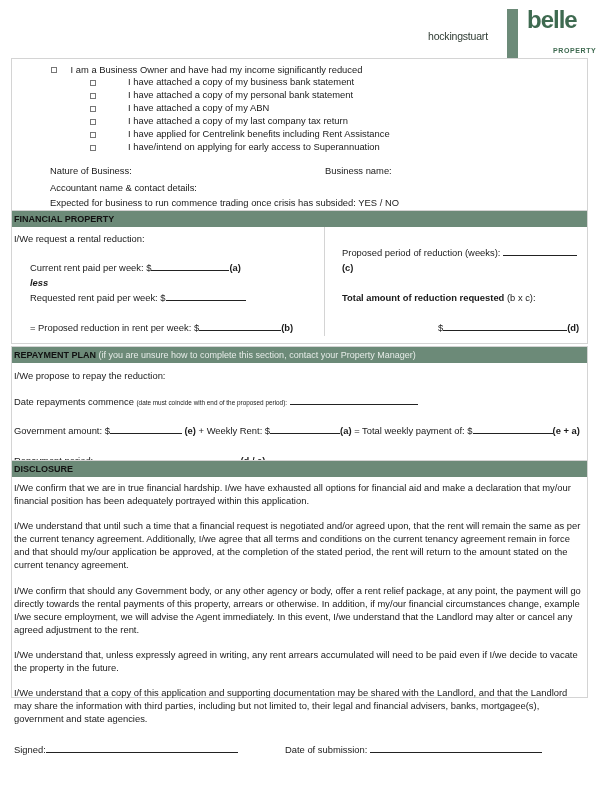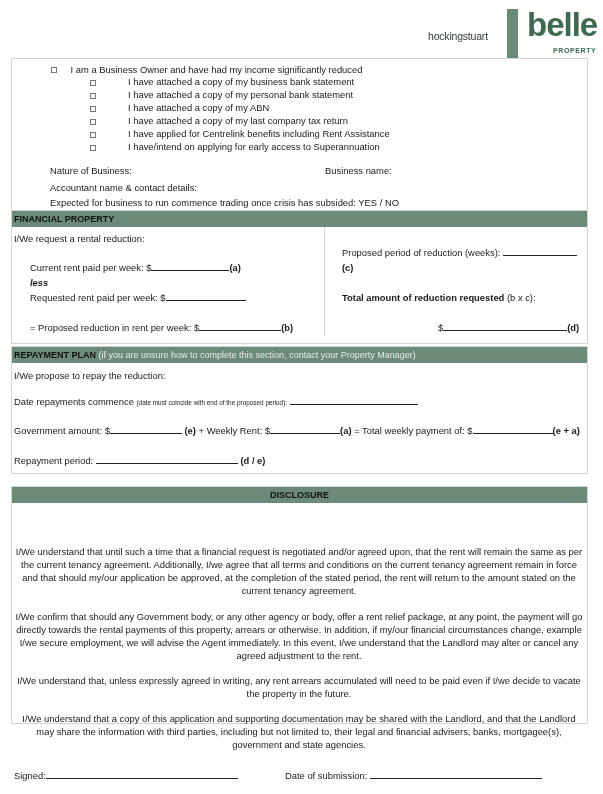--- a/index.html
+++ b/index.html
@@ -2,21 +2,21 @@
 <html><head>
 <meta charset="utf-8">
 <style>
   * { box-sizing: border-box; margin: 0; padding: 0; }
   html, body { width: 603px; height: 794px; background: #ffffff; overflow: hidden; }
   body { position: relative; font-family: "Liberation Sans", sans-serif; color: #1a1a1a; font-size: 9.4px; }
 
   .brand { position: absolute; top: 0; left: 0; width: 603px; height: 58px; }
   .brand .hs { position: absolute; left: 428px; top: 30px; font-size: 10.5px; color: #2f3b33; letter-spacing: -0.2px; }
   .brand .bar { position: absolute; left: 507px; top: 9px; width: 11px; height: 53px; background: #6c8a78; }
-  .brand .belle { position: absolute; left: 527px; top: 8px; font-size: 33px; font-weight: bold; color: #3e6a50; letter-spacing: -1px; line-height: 1; }
+  .brand .belle { position: absolute; left: 527px; top: 8px; font-size: 24px; font-weight: bold; color: #3e6a50; letter-spacing: -1px; line-height: 1; }
   .brand .prop { position: absolute; left: 553px; top: 47px; font-size: 7px; font-weight: bold; color: #3e6a50; letter-spacing: 0.6px; }
 
   .box { position: absolute; left: 11px; width: 577px; border: 1px solid #d4d4d4; background: #fff; }
   .abs { position: absolute; white-space: nowrap; }
   .hdr { position: absolute; left: 0; width: 575px; height: 16px; background: #6c8a78; color: #111; font-weight: bold; font-size: 9px; padding: 3px 2px; white-space: nowrap; }
   .hdr .note { font-weight: normal; color: #e6ece8; }
 
   .cb { display: inline-block; width: 6px; height: 6px; border: 1px solid #777; }
   .b { font-weight: bold; }
   .bi { font-weight: bold; font-style: italic; }
@@ -124,24 +124,25 @@
     <span>= Total weekly payment of: $</span><span class="line" style="width:80px;"></span><span class="b">(e + a)</span>
   </div>
 
   <div class="abs" style="left:2px; top:108px;">
     <span>Repayment period:</span>
     <span class="line" style="width:142px;"></span>
     <span class="b">(d / e)</span>
   </div>
 </div>
 
-<div class="box" style="top:486px; height:238px;text-align:center;">
+<div class="box" style="top:460px; height:238px;">
   <div class="hdr" style="top:0;">
     <span>DISCLOSURE</span>
   </div>
+  <p class="para" style="top:20px;">I/We confirm that we are in true financial hardship. I/we have exhausted all options for financial aid and make a declaration that my/our financial position has been adequately portrayed within this application.</p>
   <p class="para" style="top:58px;">I/We understand that until such a time that a financial request is negotiated and/or agreed upon, that the rent will remain the same as per the current tenancy agreement. Additionally, I/we agree that all terms and conditions on the current tenancy agreement remain in force and that should my/our application be approved, at the completion of the stated period, the rent will return to the amount stated on the current tenancy agreement.</p>
   <p class="para" style="top:123px;">I/We confirm that should any Government body, or any other agency or body, offer a rent relief package, at any point, the payment will go directly towards the rental payments of this property, arrears or otherwise. In addition, if my/our financial circumstances change, example I/we secure employment, we will advise the Agent immediately. In this event, I/we understand that the Landlord may alter or cancel any agreed adjustment to the rent.</p>
   <p class="para" style="top:187px;">I/We understand that, unless expressly agreed in writing, any rent arrears accumulated will need to be paid even if I/we decide to vacate the property in the future.</p>
   <p class="para" style="top:225px;">I/We understand that a copy of this application and supporting documentation may be shared with the Landlord, and that the Landlord may share the information with third parties, including but not limited to, their legal and financial advisers, banks, mortgagee(s), government and state agencies.</p>
 
   <div class="abs" style="left:2px; top:283px;">
     <span>Signed:</span><span class="line" style="width:192px;"></span>
   </div>
   <div class="abs" style="left:273px; top:283px;">
     <span>Date of submission:</span>

